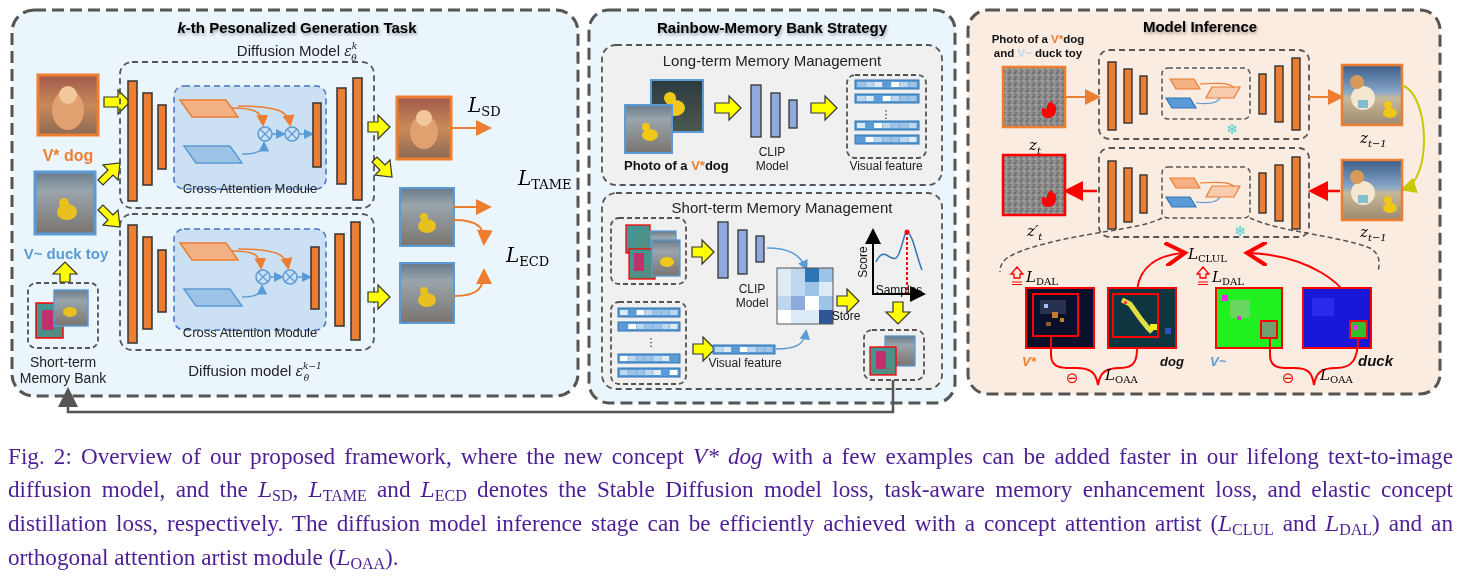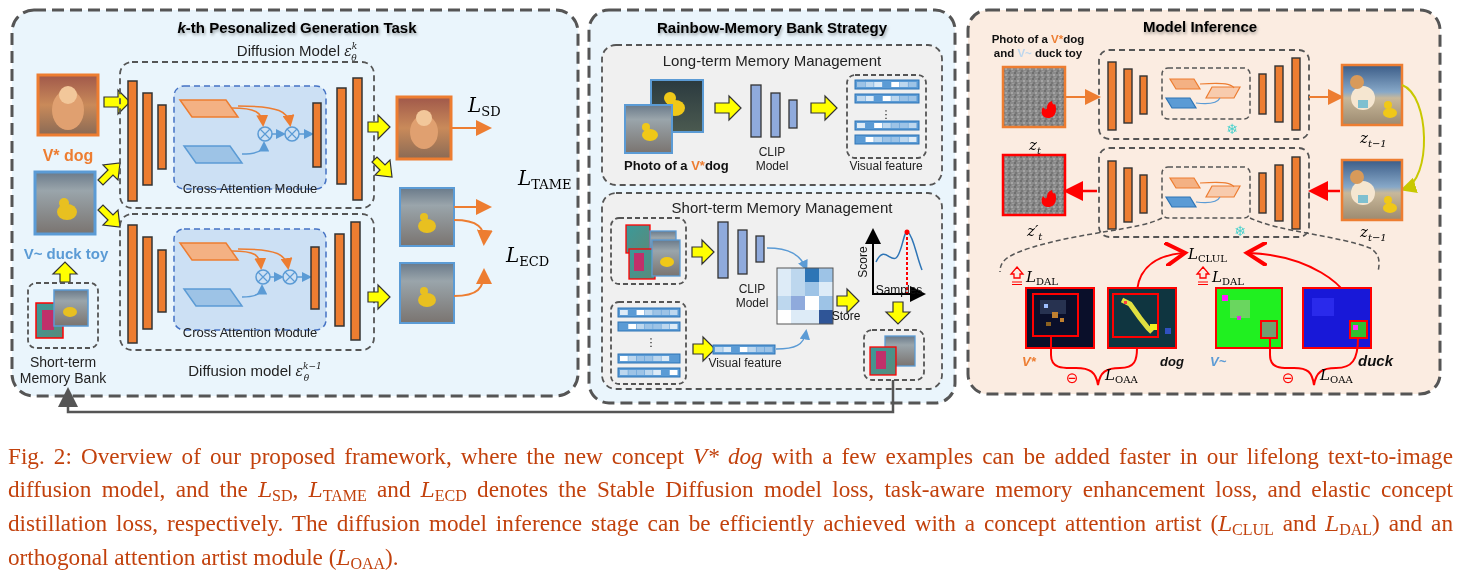--- a/index.html
+++ b/index.html
@@ -1,21 +1,21 @@
 <!DOCTYPE html>
 <html><head>
 <meta charset="utf-8">
 <style>
   html, body { margin:0; padding:0; background:#ffffff; }
   body { width:1458px; height:578px; position:relative; overflow:hidden; font-family:"Liberation Sans", sans-serif; }
   #fig { position:absolute; left:0; top:0; width:1458px; height:420px; }
   .t { font-family:"Liberation Sans", sans-serif; }
   .math { font-family:"DejaVu Serif", serif; font-style:italic; }
   .mathrm { font-family:"DejaVu Serif", serif; font-style:normal; }
-  #caption { position:absolute; left:8px; top:440px; width:1445px; font-family:"Liberation Serif", serif; font-size:23.2px; line-height:33px; color:#c2410c; text-align:justify; }
+  #caption { position:absolute; left:8px; top:440px; width:1445px; font-family:"Liberation Serif", serif; font-size:23.2px; line-height:33px; color:#4c1d95; text-align:justify; }
   #caption .L { font-family:"DejaVu Serif", serif; font-style:italic; font-size:21px; }
   #caption sub { font-family:"Liberation Serif", serif; font-size:16px; font-style:normal; vertical-align:-4px; line-height:0; }
   #caption i { font-style:italic; }
 </style>
 </head>
 <body>
 
 <svg id="fig" width="1458" height="420" viewBox="0 0 1458 420" xmlns="http://www.w3.org/2000/svg">
   <defs>
     <marker id="arrOr" markerWidth="8" markerHeight="8" refX="6" refY="4" orient="auto">

